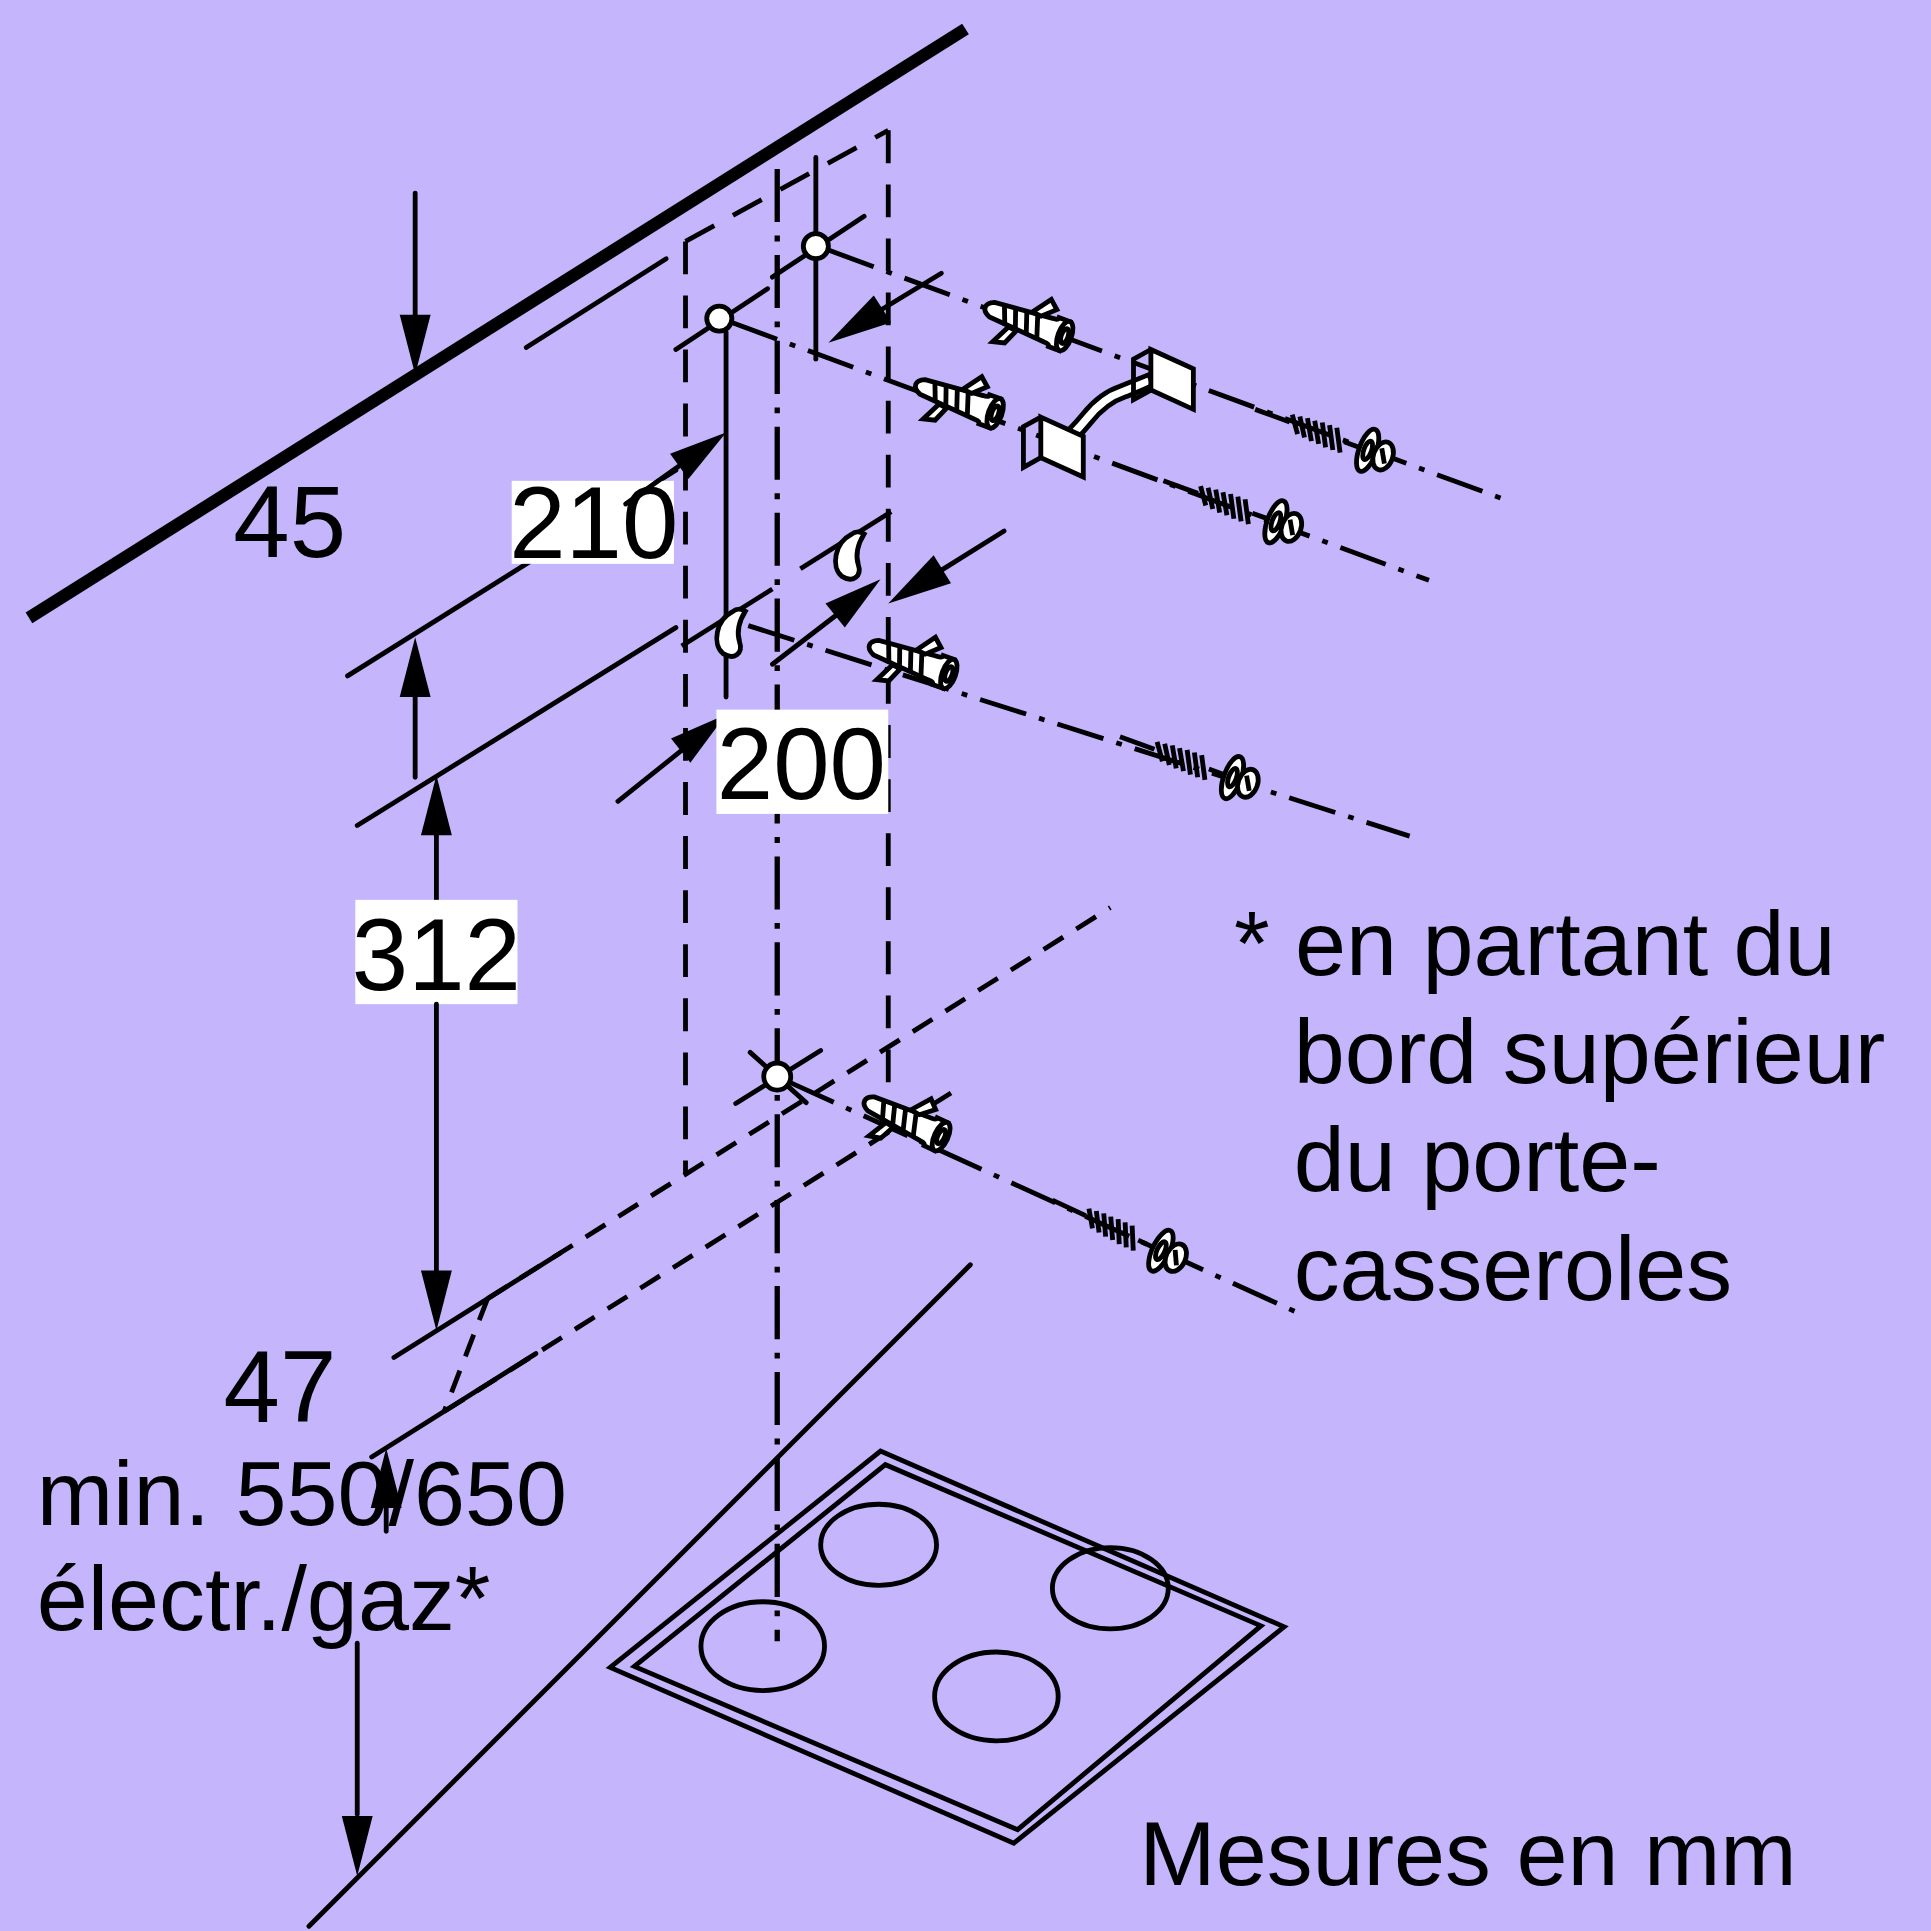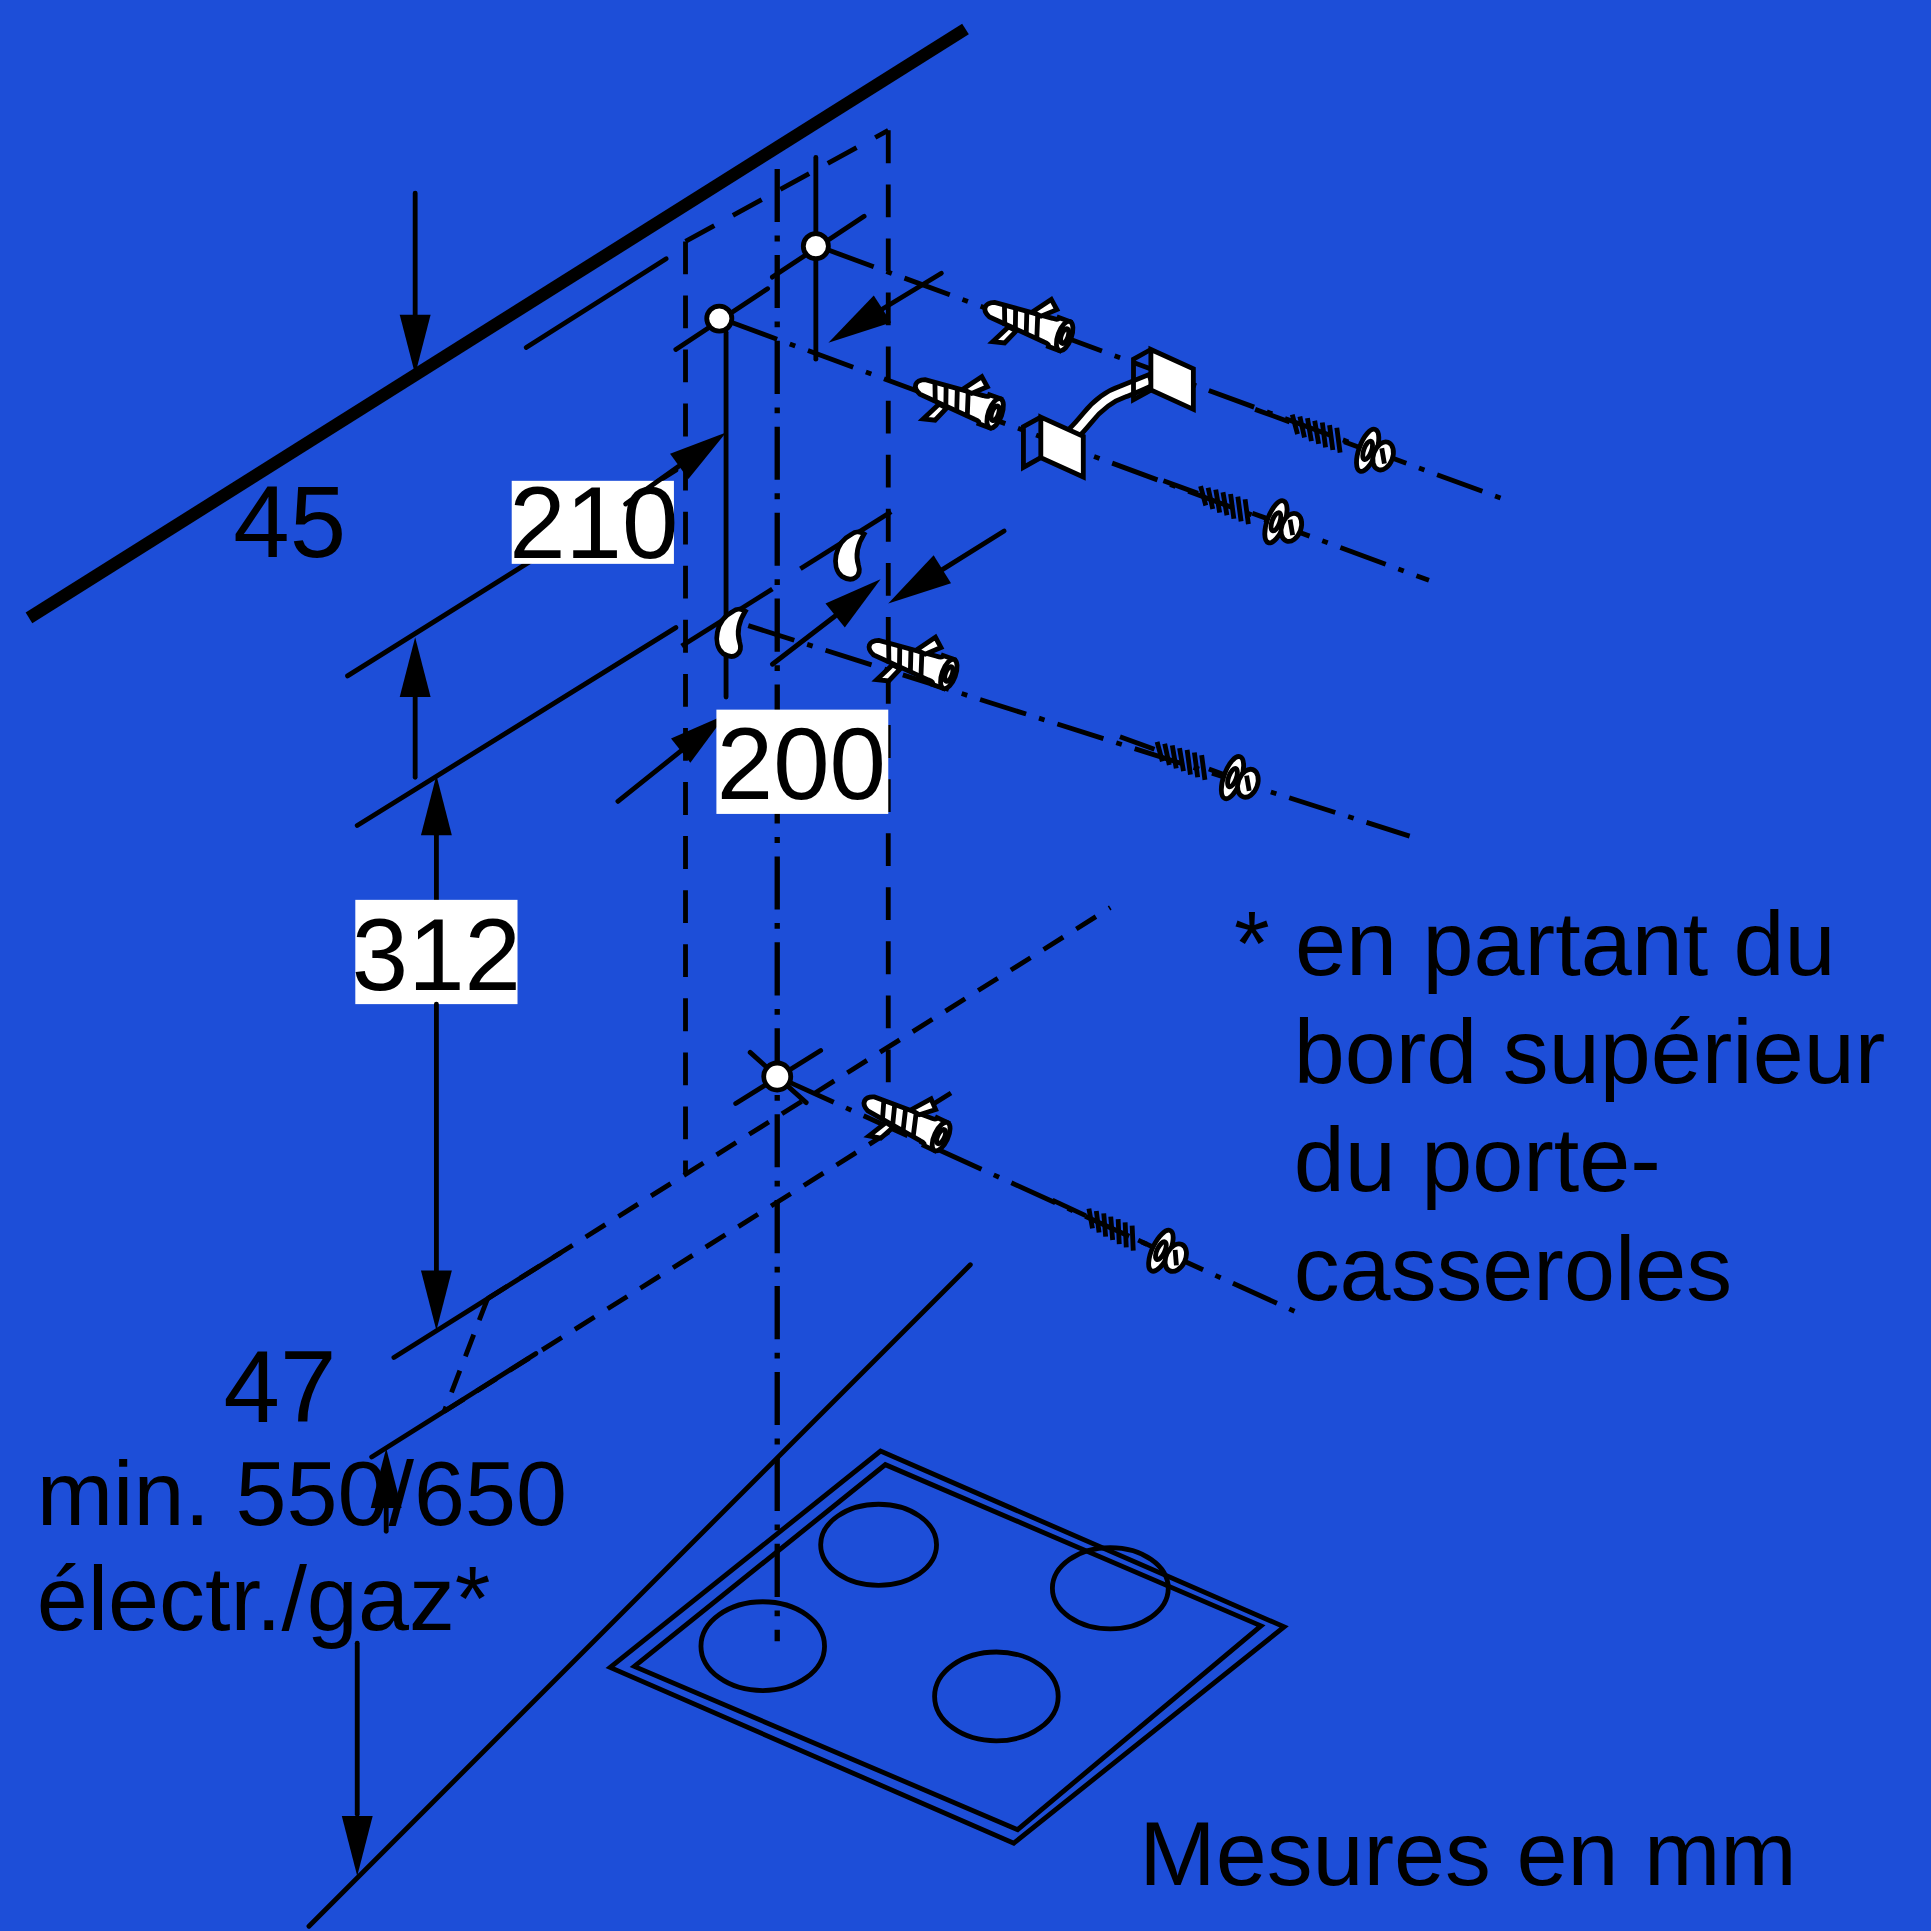--- a/index.html
+++ b/index.html
@@ -1,17 +1,17 @@
 <!DOCTYPE html>
 <html><head>
 <meta charset="utf-8">
 <style>
   html,body{margin:0;padding:0;background:#ffffff;}
   body{width:1931px;height:1931px;font-family:"Liberation Sans",sans-serif;}
-  .stage{position:relative;width:1931px;height:1931px;background:#1d4ed8;overflow:hidden;}
+  .stage{position:relative;width:1931px;height:1931px;background:#c4b5fd;overflow:hidden;}
   svg{display:block;}
   text{fill:#000;font-family:"Liberation Sans","DejaVu Sans",sans-serif;}
   .dim{font-size:105px;}
   .note{font-size:95px;}
   .ln{stroke:#000;stroke-width:5;fill:none;stroke-linecap:round;}
   .lnthick{stroke:#000;stroke-width:13;fill:none;stroke-linecap:butt;}
   .dash{stroke:#000;stroke-width:5;fill:none;stroke-dasharray:34 22;}
   .dashsm{stroke:#000;stroke-width:5;fill:none;stroke-dasharray:24 16;}
   .cl{stroke:#000;stroke-width:5.5;fill:none;stroke-dasharray:55 14 6 14;}
   .ldr{stroke:#000;stroke-width:5;fill:none;stroke-dasharray:50 14 6 14;}

